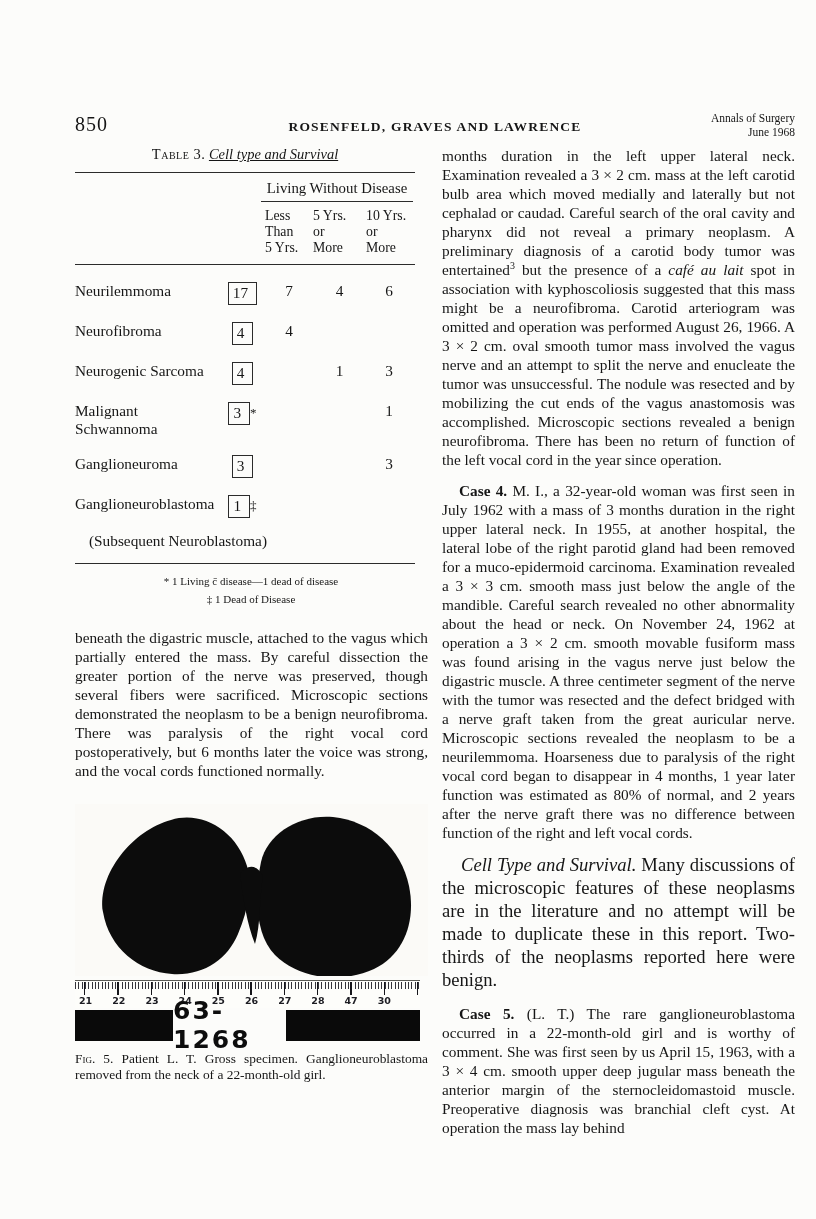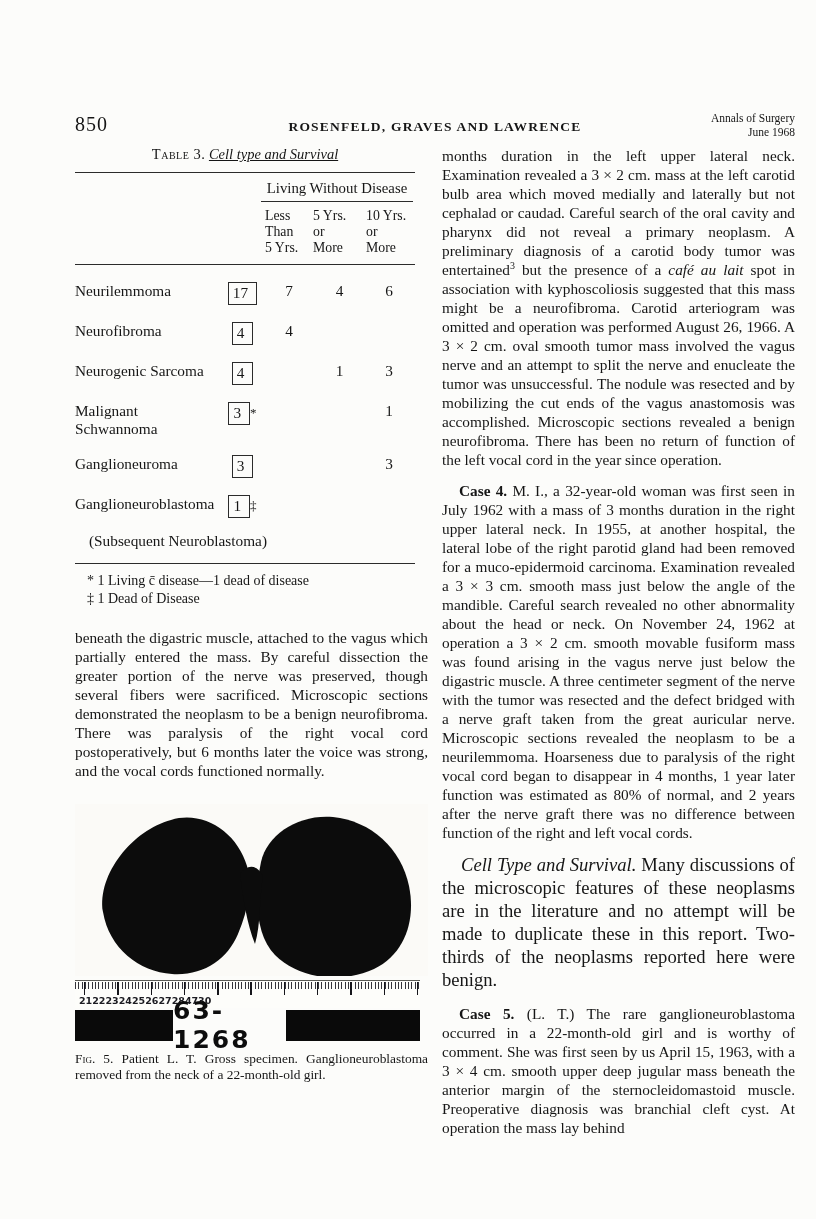--- a/index.html
+++ b/index.html
@@ -37,34 +37,34 @@
          white-space:nowrap; padding-bottom:4px; border-bottom:1.2px solid #2b2b2b; }
   .hdr-grid, .row-grid { display:grid; grid-template-columns:145px 45px 48px 53px 46px; align-items:start; }
   .hdr-cell { text-align:left; font-size:13.8px; line-height:16px; white-space:pre-line; padding:6px 0 8px 0; }
   .row-grid { margin-top:17px; font-size:15.3px; }
   .row-grid .val { text-align:center; }
   .total-cell { text-align:center; position:relative; }
   .box { display:inline-block; border:1.2px solid #2b2b2b; min-width:16px; padding:1px 8px 2px 4px; text-align:center; }
   .marker { font-size:13px; position:relative; top:-1px; }
   .subnote { margin:14px 0 0 14px; font-size:15.3px; }
   .tbl .rule.bottom { margin-top:13px; }
-  .fnotes { padding:8px 0 0 12px; font-size:14px; line-height:18px; }
+  .fnotes { padding:8px 0 0 12px; font-size:11px; line-height:18px;text-align:center; }
   
   .figure { margin-top:24px; }
   .photo { width:353px; height:172px; background:#fbfaf7; }
   .ruler { width:345px; border-top:1.5px solid #5a5a55; background:#fdfdfa; padding-top:1px; }
   .ticks { height:13px;
     background-image:
       repeating-linear-gradient(90deg,#15151a 0 1.4px, transparent 1.4px 33.3px),
       repeating-linear-gradient(90deg,#33333a 0 1px, transparent 1px 3.33px);
     background-size:100% 13px, 100% 7px;
     background-repeat:no-repeat, no-repeat;
     background-position:9px 0, 0 0;
   }
-  .nums { display:flex; width:316px; padding:0 0 2px 4px;
+  .nums { display:flex; justify-content:space-between; width:316px; padding:0 0 2px 4px;
           font-family:"DejaVu Sans", sans-serif; font-size:9.5px; font-weight:bold; color:#1c1c22; }
   .id-strip { display:flex; align-items:stretch; width:345px; height:31px; margin-top:2px; }
   .id-bar { background:#0a0a0a; }
   .id-bar.l { width:98px; }
   .id-bar.r { width:134px; }
   .id-text { flex:1; display:flex; align-items:center; justify-content:center;
              font-family:"DejaVu Sans", sans-serif; font-weight:bold; font-size:25px; letter-spacing:2px; color:#0d0d0d; }
   .caption { margin-top:10px; font-size:13.4px; line-height:16.5px; text-align:justify; }
   .caption .sc { font-variant:small-caps; }
 </style>

